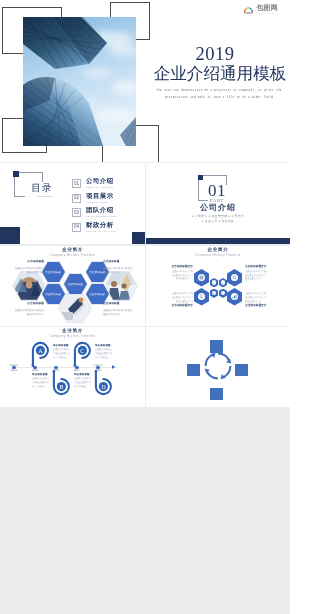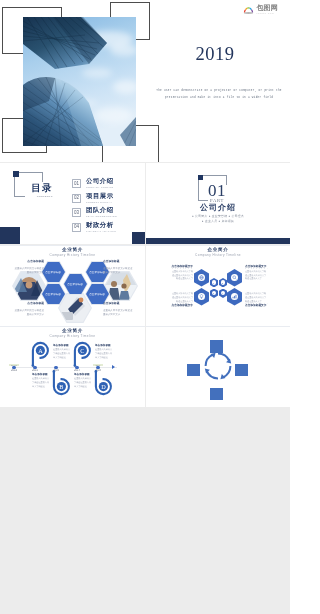--- a/index.html
+++ b/index.html
@@ -30,21 +30,21 @@
   #s1 .sub2{top:96px;transform:translateX(-50%) scale(.2245);}
 
   
   #s2{left:0;top:163px;width:145px;height:81px;}
   #s2 .fr-top{position:absolute;left:14px;top:9px;width:29px;height:.8px;background:#9099a8;}
   #s2 .fr-right{position:absolute;left:42px;top:9px;width:.8px;height:10px;background:#9099a8;}
   #s2 .fr-left{position:absolute;left:14px;top:9px;width:.8px;height:25px;background:#9099a8;}
   #s2 .fr-bot{position:absolute;left:14px;top:33px;width:11px;height:.8px;background:#9099a8;}
   #s2 .fr-sq{position:absolute;left:13px;top:8px;width:6px;height:6px;background:#1f3560;}
   #s2 .mu{position:absolute;left:28px;top:21px;width:28px;text-align:center;
-     font-family:"Liberation Serif",serif;font-size:9.5px;font-weight:700;color:#1f3560;letter-spacing:1.2px;line-height:1;}
+     font-family:"Liberation Serif",serif;font-size:9.5px;font-weight:400;color:#1f3560;letter-spacing:1.2px;line-height:1;}
   #s2 .mu-en{position:absolute;left:28px;top:32px;width:30px;text-align:center;
      font-size:6px;color:#8b92a1;letter-spacing:.6px;transform:scale(.42);transform-origin:50% 0;}
   #s2 .row{position:absolute;left:72px;width:70px;height:13px;}
   #s2 .numbox{position:absolute;left:0;top:1px;width:8.5px;height:9px;border:.7px solid #aeb5c2;border-radius:.6px;
      box-sizing:border-box;display:flex;align-items:center;justify-content:center;}
   #s2 .numbox span{font-size:10px;color:#5c6578;transform:scale(.45);display:block;line-height:1;letter-spacing:0px;}
   #s2 .rlabel{position:absolute;left:14px;top:0px;font-family:"Liberation Serif",serif;
      font-size:6.4px;font-weight:700;color:#1f3560;letter-spacing:.5px;line-height:1;white-space:nowrap;}
   #s2 .ren{position:absolute;left:14px;top:8px;font-size:6px;color:#9ba2b0;letter-spacing:1px;
      white-space:nowrap;transform:scale(.38);transform-origin:0 0;}
@@ -254,20 +254,21 @@
 
         <path d="M113 129 L113 100 L97 118 L103 129 Z" fill="#42688c" opacity=".72"></path>
         <g clip-path="url(#cC)" stroke="#1b3b58" stroke-width=".4" opacity=".5">
           <path d="M113 104 L100 129"></path>
             <path d="M113 112 L106 129"></path>
         </g>
       </svg>
     </div>
 
     <div class="year">2019</div>
+    <div class="mtitle">企业介绍通用模板</div>
     <div class="sub1">The user can demonstrate on a projector or computer, or print the</div>
     <div class="sub2">presentation and make it into a file to in a wider field</div>
   </div>
 
   <div class="slide" id="s2">
     <div class="fr-top"></div>
     <div class="fr-right"></div>
     <div class="fr-left"></div>
     <div class="fr-bot"></div>
     <div class="fr-sq"></div>

